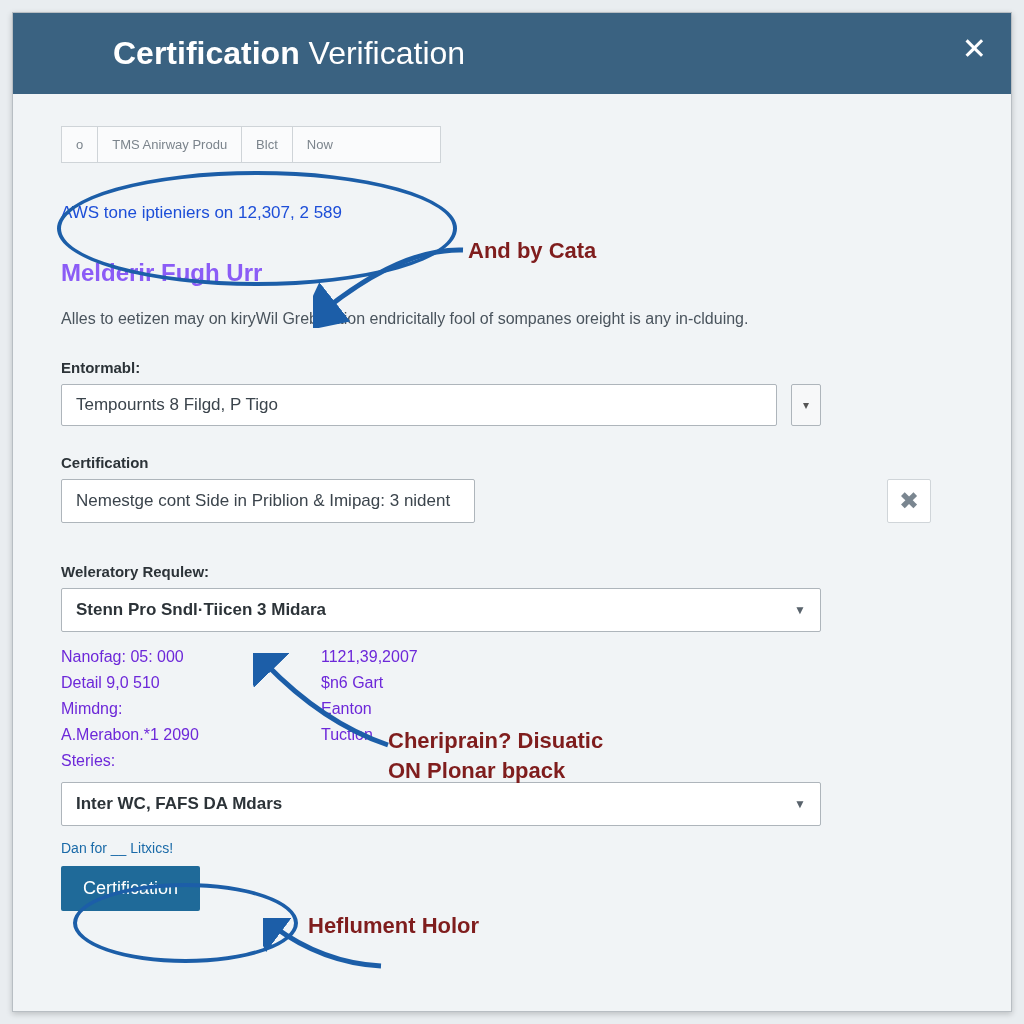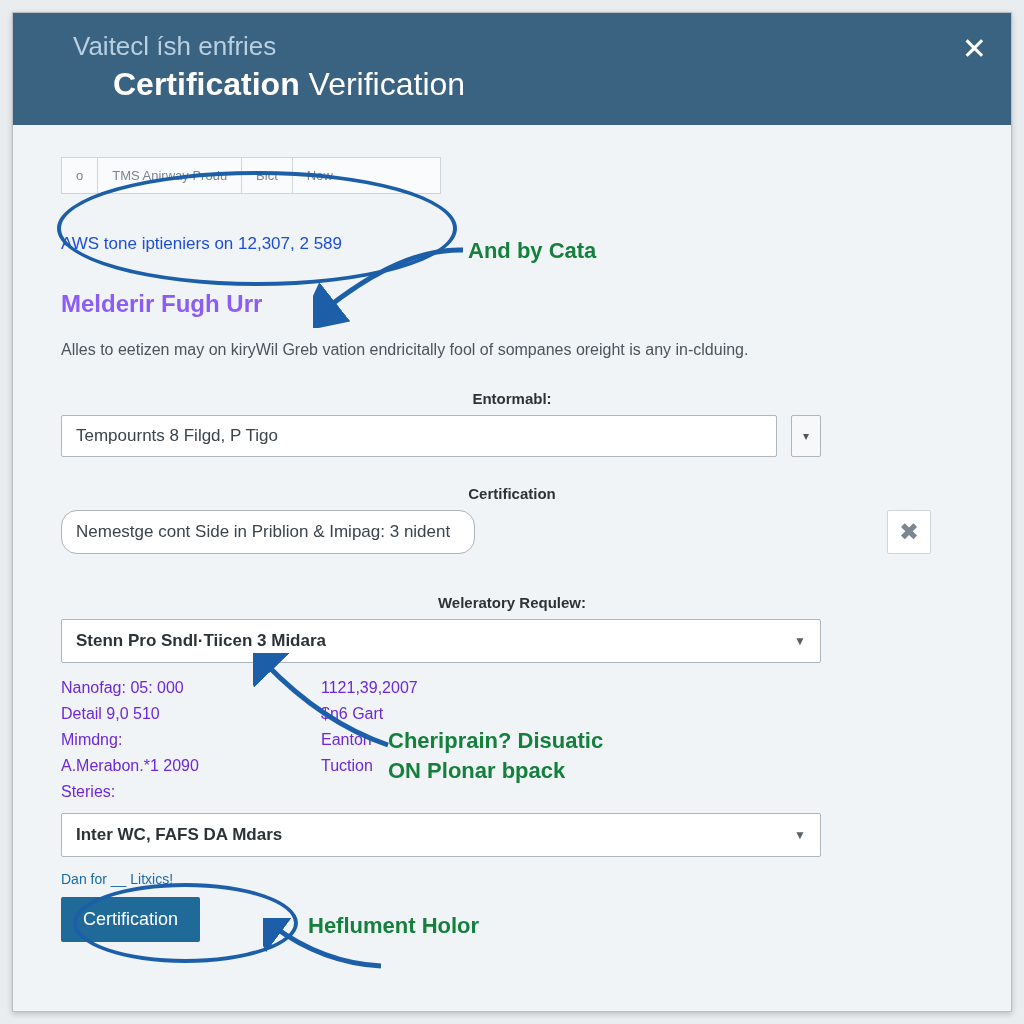--- a/index.html
+++ b/index.html
@@ -10,45 +10,44 @@
   .title-main{font-size:32px;margin-top:4px;margin-left:40px;}
   .title-main .bold{font-weight:700;}
   .close-x{position:absolute;top:18px;right:24px;font-size:30px;cursor:pointer;}
   .body{padding:32px 48px 48px 48px;}
   .tabs{display:flex;border:1px solid #cfd4d8;width:380px;background:#fafbfc;font-size:13px;color:#7b848c;}
   .tabs div{padding:10px 14px;border-right:1px solid #cfd4d8;cursor:pointer;}
   .tabs div:last-child{border-right:none;}
   .info-line{margin-top:40px;font-size:17px;color:#1d4ed8;}
   .section-heading{font-size:24px;font-weight:700;color:#8b5cf6;margin-top:36px;}
   .desc{font-size:16px;color:#4a545d;margin-top:20px;line-height:1.5;}
-  .field-label{font-size:15px;font-weight:700;color:#2c3338;margin-top:28px;text-align:center;}
+  .field-label{font-size:15px;font-weight:700;color:#2c3338;margin-top:28px;}
   .field-row{display:flex;align-items:stretch;margin-top:8px;gap:14px;}
   .text-input{flex:1;border:1px solid #aeb5bb;border-radius:2px;padding:10px 14px;font-size:17px;color:#3b444c;background:#fff;}
   .small-box{width:30px;border:1px solid #aeb5bb;border-radius:2px;background:#f7f8f9;display:flex;align-items:center;justify-content:center;}
   .chev{font-size:12px;color:#555;}
   .del-box{width:44px;height:44px;border:1px solid #d0d5d9;border-radius:2px;background:#fff;display:flex;align-items:center;justify-content:center;color:#7a8690;font-size:24px;}
   .select{border:1px solid #aeb5bb;border-radius:2px;padding:11px 14px;font-size:17px;font-weight:700;color:#2c3338;background:#fff;display:flex;justify-content:space-between;align-items:center;width:760px;margin-top:8px;cursor:pointer;}
   .select .tri{font-size:12px;color:#58626b;}
   .details-grid{width:760px;margin-top:12px;font-size:16px;color:#6d28d9;}
   .details-grid .row{display:flex;padding:4px 0;}
   .details-grid .lab{width:260px;}
   .link-line{margin-top:14px;font-size:14px;color:#1a6aa8;}
   .pri-btn{margin-top:10px;background:#1f6a99;color:#fff;border:none;padding:12px 22px;font-size:18px;border-radius:2px;cursor:pointer;}
   
   .anno-ellipse{position:absolute;border:4px solid #1c5ea8;border-radius:50%;pointer-events:none;}
-  .anno-text{position:absolute;font-size:22px;font-weight:700;color:#15803d;pointer-events:none;}
+  .anno-text{position:absolute;font-size:22px;font-weight:700;color:#7f1d1d;pointer-events:none;}
   svg.arrow{position:absolute;pointer-events:none;}
 </style>
 </head>
 <body>
 
 <div class="window">
 
   <div class="titlebar">
-    <div class="title-sub">Vaitecl ísh enfries</div>
     <div class="title-main">
       <span class="bold">Certification</span><span> Verification</span>
     </div>
     <div class="close-x">✕</div>
   </div>
 
   <div class="body">
 
     <div class="tabs">
       <div>o</div>
@@ -66,21 +65,21 @@
     <div class="field-label">Entormabl:</div>
     <div class="field-row" style="width:760px;">
       <input class="text-input" value="Tempournts 8 Filgd, P Tigo" style="">
       <div class="small-box">
           <span class="chev">▾</span>
         </div>
     </div>
 
     <div class="field-label">Certification</div>
     <div class="field-row" style="width:870px;">
-      <input class="text-input" style="max-width: 660px; border-radius: 16px;" value="Nemestge cont Side in Priblion &amp; Imipag: 3 nident">
+      <input class="text-input" style="max-width: 660px;" value="Nemestge cont Side in Priblion &amp; Imipag: 3 nident">
       <div style="flex:1"></div>
       <div class="del-box">
           <span>✖</span>
         </div>
     </div>
 
     <div class="field-label" style="margin-top:40px;">Weleratory Requlew:</div>
     <div class="select">
       <span>Stenn Pro Sndl·Tiicen 3 Midara</span>
       <span class="tri">▼</span>

